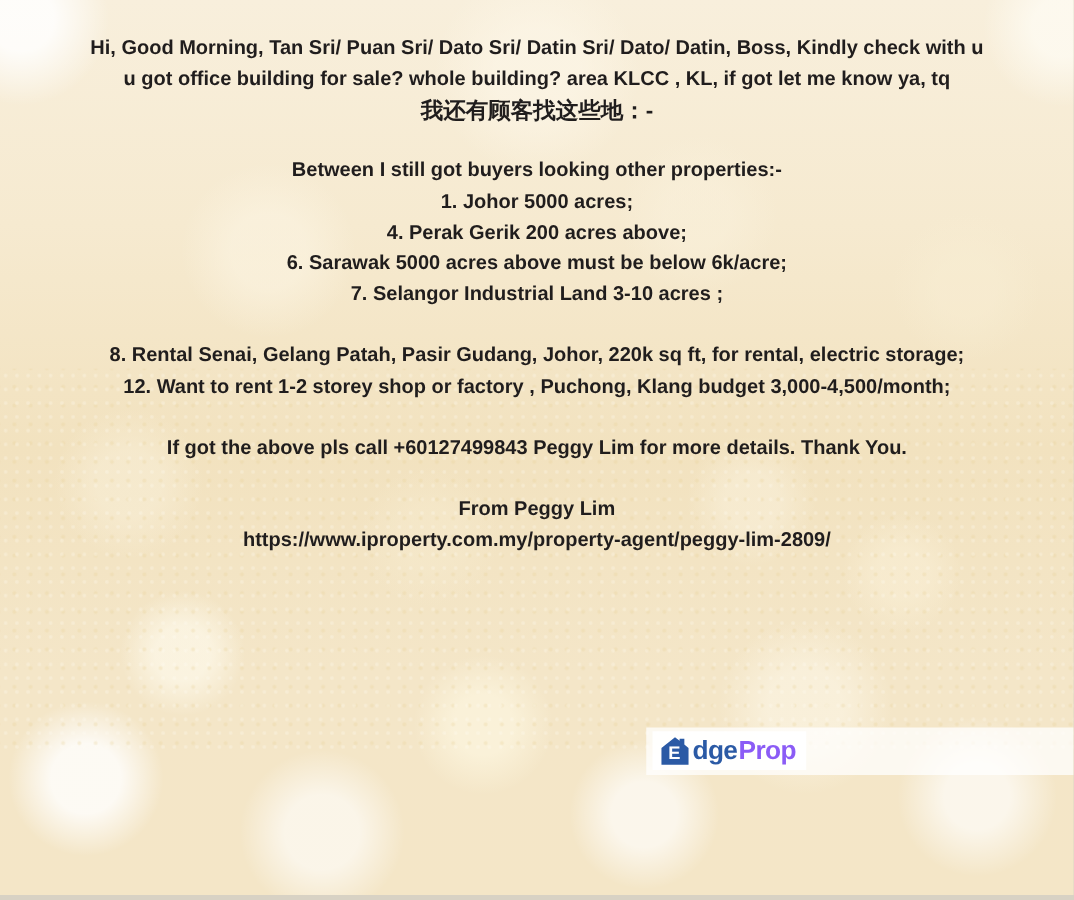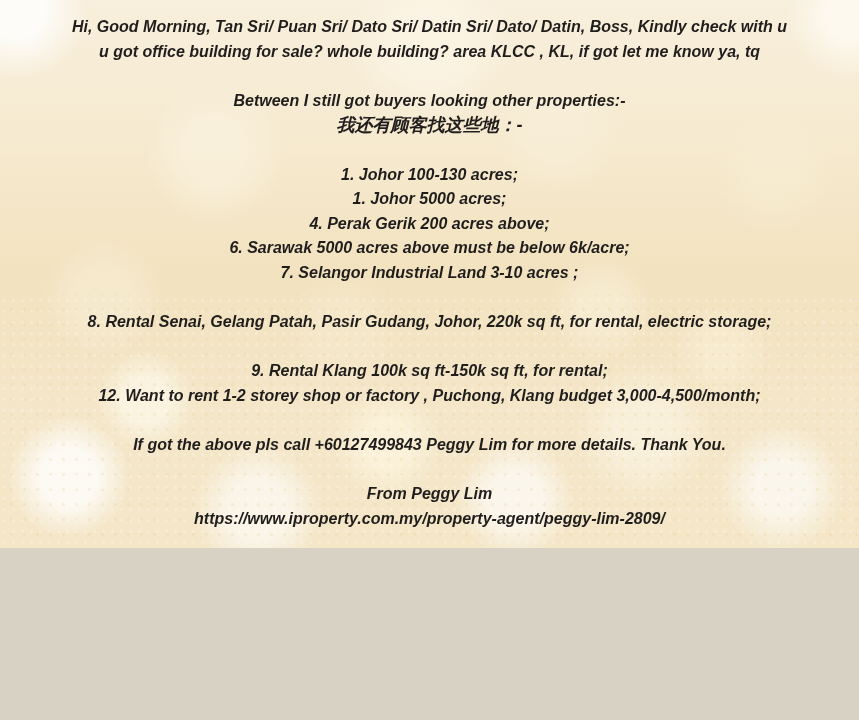--- a/index.html
+++ b/index.html
@@ -3,45 +3,44 @@
 <meta charset="utf-8">
 <style>
   html, body { margin: 0; padding: 0; }
   body {
     font-family: "Liberation Sans", "DejaVu Sans", sans-serif;
     background: #d8d2c4;
   }
   .flyer {
     position: relative;
     width: 859px;
-    height: 548px;
+    height: 716px;
     margin: 0 auto;
     overflow: hidden;
     box-sizing: border-box;
-    padding-top: 15px;
+    padding-top: 27px;
     background:
       radial-gradient(circle at 2% 2%, rgba(255,255,255,.85) 0 26px, rgba(255,255,255,0) 70px),
       radial-gradient(circle at 99% 3%, rgba(255,253,246,.7) 0 24px, rgba(255,255,255,0) 64px),
       radial-gradient(circle at 50% 8%, rgba(253,247,233,.6) 0 34px, rgba(255,255,255,0) 82px),
       radial-gradient(circle at 25% 28%, rgba(252,245,228,.55) 0 30px, rgba(255,255,255,0) 70px),
       radial-gradient(circle at 65% 24%, rgba(250,242,222,.45) 0 26px, rgba(255,255,255,0) 64px),
       radial-gradient(circle at 90% 32%, rgba(248,238,212,.5) 0 24px, rgba(255,255,255,0) 60px),
       radial-gradient(circle at 12% 54%, rgba(248,238,214,.6) 0 26px, rgba(255,255,255,0) 60px),
       radial-gradient(circle at 40% 60%, rgba(246,234,205,.55) 0 24px, rgba(255,255,255,0) 56px),
       radial-gradient(circle at 70% 56%, rgba(250,242,222,.5) 0 22px, rgba(255,255,255,0) 52px),
       radial-gradient(circle at 84% 64%, rgba(250,240,215,.55) 0 20px, rgba(255,255,255,0) 48px),
       radial-gradient(circle at 8% 87%, rgba(255,255,255,.8) 0 28px, rgba(255,255,255,0) 62px),
       radial-gradient(circle at 17% 73%, rgba(255,252,240,.6) 0 22px, rgba(255,255,255,0) 50px),
       radial-gradient(circle at 30% 93%, rgba(255,255,255,.6) 0 30px, rgba(255,255,255,0) 66px),
       radial-gradient(circle at 45% 81%, rgba(255,250,230,.55) 0 24px, rgba(255,255,255,0) 56px),
       radial-gradient(circle at 60% 91%, rgba(255,255,255,.65) 0 26px, rgba(255,255,255,0) 60px),
       radial-gradient(circle at 75% 79%, rgba(252,246,230,.6) 0 30px, rgba(255,255,255,0) 70px),
       radial-gradient(circle at 91% 89%, rgba(255,255,255,.65) 0 26px, rgba(255,255,255,0) 64px),
       linear-gradient(180deg, #f8efdc 0%, #f6ead0 25%, #f2e2bf 50%, #f4e6c8 75%, #f4e6c7 100%);
-    font-style: italic;
   }
   
   .flyer::before {
     content: "";
     position: absolute;
     left: 0; right: 0;
     top: 295px; height: 310px;
     background-image:
       radial-gradient(circle, rgba(255,253,245,.55) 1px, rgba(255,255,255,0) 1.9px),
       radial-gradient(circle, rgba(231,208,150,.55) 1px, rgba(255,255,255,0) 2.1px);
@@ -83,46 +82,44 @@
     height: 31px;
     display: flex;
     align-items: center;
     gap: 1px;
     padding: 0 8px 0 5px;
     background: rgba(255,255,255,0.92);
     z-index: 3;
   }
   .edgeprop-logo .house { display: block; }
   .brand-text {
-    font-size: 15px;
+    font-size: 21px;
     font-weight: 700;
     letter-spacing: -0.5px;
     line-height: 1;
   }
 </style>
 </head>
 <body>
 
 <div class="flyer">
   <div class="content">
 
     <div class="line">Hi, Good Morning, Tan Sri/ Puan Sri/ Dato Sri/ Datin Sri/ Dato/ Datin, Boss, Kindly check with u</div>
     <div class="line">u got office building for sale? whole building? area KLCC , KL, if got let me know ya, tq</div>
 
+    <div class="line zh">我还有顾客找这些地：-</div>
     <div class="line g">Between I still got buyers looking other properties:-</div>
-    <div class="line zh">我还有顾客找这些地：-</div>
 
-    <div class="line g">1. Johor 100-130 acres;</div>
     <div class="line">1. Johor 5000 acres;</div>
     <div class="line">4. Perak Gerik 200 acres above;</div>
     <div class="line">6. Sarawak 5000 acres above must be below 6k/acre;</div>
     <div class="line">7. Selangor Industrial Land 3-10 acres ;</div>
 
     <div class="line g">8. Rental Senai, Gelang Patah, Pasir Gudang, Johor, 220k sq ft, for rental, electric storage;</div>
-    <div class="line g">9. Rental Klang 100k sq ft-150k sq ft, for rental;</div>
     <div class="line">12. Want to rent 1-2 storey shop or factory , Puchong, Klang budget 3,000-4,500/month;</div>
 
     <div class="line g">If got the above pls call +60127499843 Peggy Lim for more details. Thank You.</div>
 
     <div class="line g">From Peggy Lim</div>
     <div class="line">https://www.iproperty.com.my/property-agent/peggy-lim-2809/</div>
 
   </div>
 
   <div class="watermark-band"></div>

